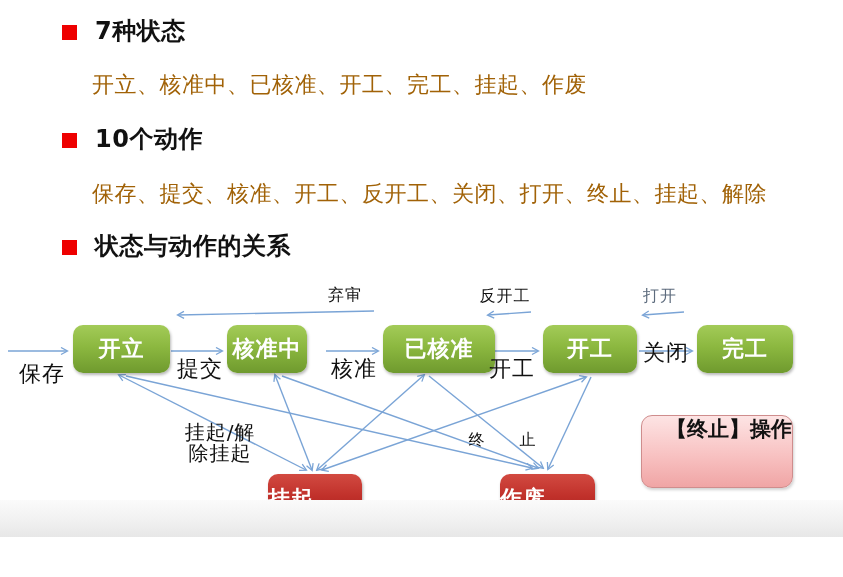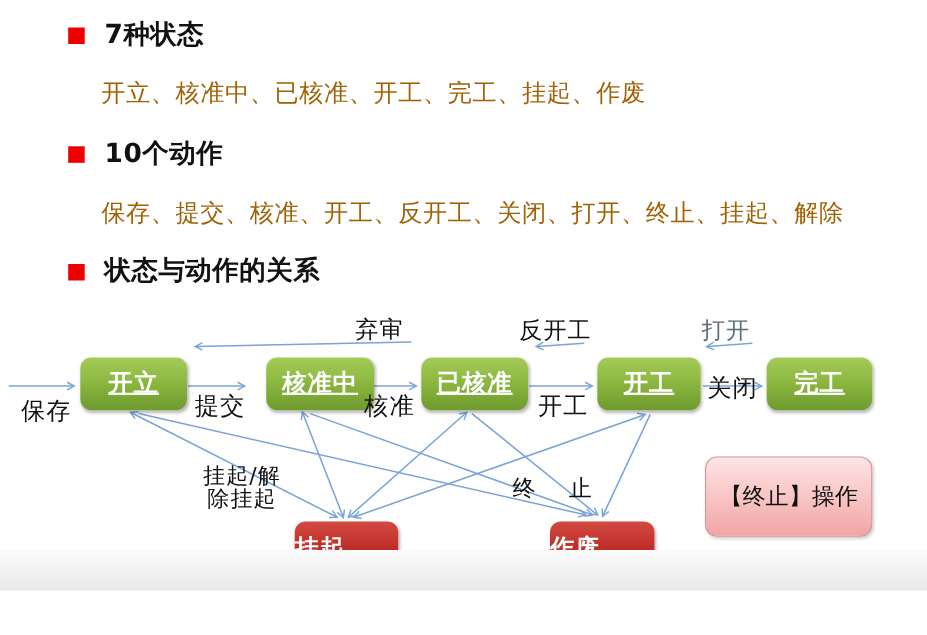--- a/index.html
+++ b/index.html
@@ -21,44 +21,43 @@
     position:absolute;left:92px;font-size:22px;color:#a16207;white-space:nowrap;
     letter-spacing:0.5px;
   }
   
   .state-box{
     position:absolute;top:325px;height:48px;border-radius:10px;
     background:linear-gradient(to bottom,#a3cb58 0%,#8cb840 45%,#6f9a2e 100%);
     box-shadow:1px 2px 3px rgba(0,0,0,0.28);
     color:#fff;font-size:22px;font-weight:700;text-align:center;line-height:48px;
     letter-spacing:1px;
-    text-decoration:underline;
   }
   .halt-box{
     position:absolute;top:474px;height:50px;border-radius:10px;
     background:linear-gradient(to bottom,#d24a41 0%,#c0302a 45%,#9e211d 100%);
     box-shadow:1px 2px 3px rgba(0,0,0,0.3);
     color:#fff;font-size:22px;font-weight:700;text-align:left;line-height:50px;
     letter-spacing:1px;
   }
   .note-box{
     position:absolute;left:641px;top:415px;width:152px;height:73px;border-radius:11px;
     background:linear-gradient(to bottom,#fde4e4 0%,#f8c2c2 55%,#f0a5a5 100%);
     border:1.5px solid #cf8d8d;
     box-shadow:1px 2px 3px rgba(0,0,0,0.18);
-    color:#111;font-size:21px;font-weight:400;text-align:center;
-    display:flex;flex-direction:column;justify-content:center;line-height:27px;
+    color:#111;font-size:21px;font-weight:700;text-align:center;
+    display:flex;flex-direction:row;justify-content:flex-end;line-height:27px;
     box-sizing:border-box;
   }
   
   .edge-label{
     position:absolute;font-size:22px;color:#111;white-space:nowrap;
     transform:translateX(-50%);letter-spacing:1px;
   }
-  .edge-label.small{font-size:21px;font-family:Liberation Serif, serif;}
+  .edge-label.small{font-size:16px;font-family:Liberation Serif, serif;}
   .edge-label.gray{color:#5d6b7d;}
   .edge-label.center2{text-align:center;line-height:21px;font-size:20px;}
   
   svg.wires{position:absolute;left:0;top:0;}
   .wire{stroke:#7aa4d6;stroke-width:1.4;fill:none;}
   
   .bottom-band{
     position:absolute;left:0;top:500px;width:843px;height:37px;
     background:linear-gradient(to bottom,#fbfbfb 0%,#f1f1f1 55%,#e7e7e7 100%);
   }
@@ -99,22 +98,22 @@
   <line class="wire" x1="424" y1="375" x2="317" y2="470" marker-start="url(#ah)" marker-end="url(#ah)"></line>
   <line class="wire" x1="586" y1="377" x2="322" y2="470" marker-start="url(#ah)" marker-end="url(#ah)"></line>
 
   <line class="wire" x1="126" y1="376" x2="532" y2="468" marker-end="url(#ah)"></line>
   <line class="wire" x1="282" y1="376" x2="538" y2="468" marker-end="url(#ah)"></line>
   <line class="wire" x1="429" y1="376" x2="543" y2="468" marker-end="url(#ah)"></line>
   <line class="wire" x1="591" y1="377" x2="548" y2="469" marker-end="url(#ah)"></line>
 </svg>
 
 <div class="state-box" style="left:73px;width:97px;">开立</div>
-<div class="state-box" style="left:242px;width:98px;">核准中</div>
-<div class="state-box" style="left:383px;width:97px;">已核准</div>
+<div class="state-box" style="left:227px;width:80px;">核准中</div>
+<div class="state-box" style="left:383px;width:112px;">已核准</div>
 <div class="state-box" style="left:543px;width:94px;">开工</div>
 <div class="state-box" style="left:697px;width:96px;">完工</div>
 
 <div class="halt-box" style="left:268px;width:94px;">挂起</div>
 <div class="halt-box" style="left:500px;width:95px;">作废</div>
 
 <div class="note-box">
   <span>【终止】操作</span>
 </div>
 

